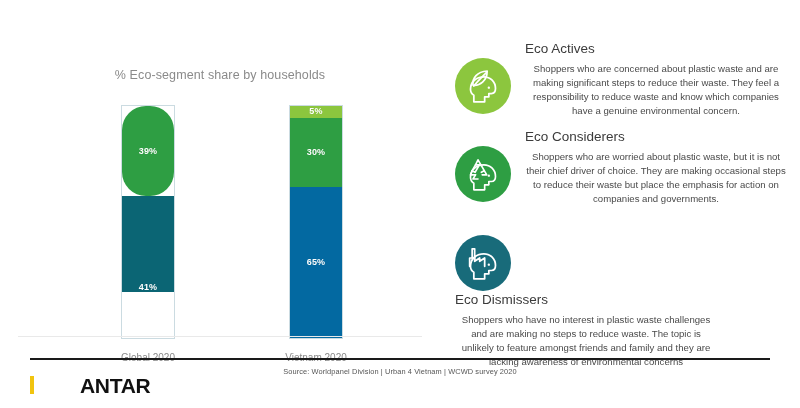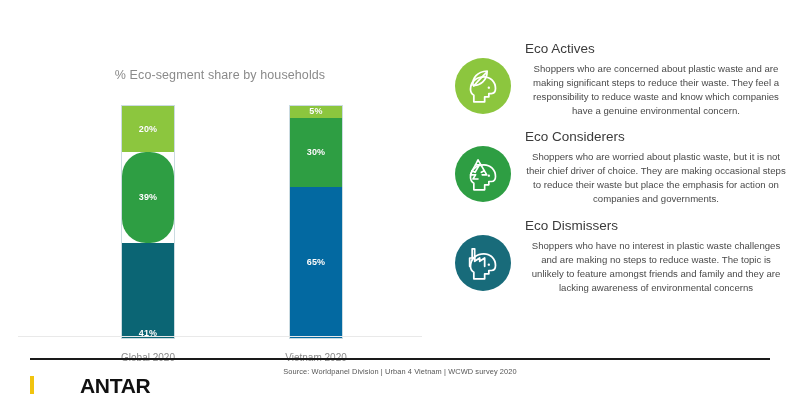--- a/index.html
+++ b/index.html
@@ -107,21 +107,21 @@
     position: absolute;
     left: 455px;
     top: 40px;
     width: 335px;
   }
   .segment-row {
     display: flex;
     align-items: flex-start;
     margin-bottom: 11px;
   }
-  .segment-row:last-child { margin-bottom: 0; }
+  .segment-row:last-child { margin-bottom: 0; flex-direction: column; }
 
   .icon-circle {
     flex: 0 0 auto;
     width: 56px;
     height: 56px;
     border-radius: 50%;
     margin-right: 14px;
     margin-top: 18px;
     display: flex;
     align-items: center;
@@ -195,23 +195,20 @@
 <div class="slide">
 
   <div class="chart-panel">
 
     <div class="chart-title">% Eco-segment share by households</div>
 
     <div class="plot">
 
       <div class="bar-group g-global">
         <div class="bar">
-          <div class="seg" style="height:20%;background:#8CC63E;">
-            <span class="seg-label">20%</span>
-          </div>
           <div class="seg" style="height:39%;background:#2E9E43;border-radius:24px;">
             <span class="seg-label">39%</span>
           </div>
           <div class="seg" style="height:41%;background:#0B6574;align-items:flex-end;">
             <span class="seg-label">41%</span>
           </div>
         </div>
         <div class="cat-label">Global 2020</div>
       </div>
 

